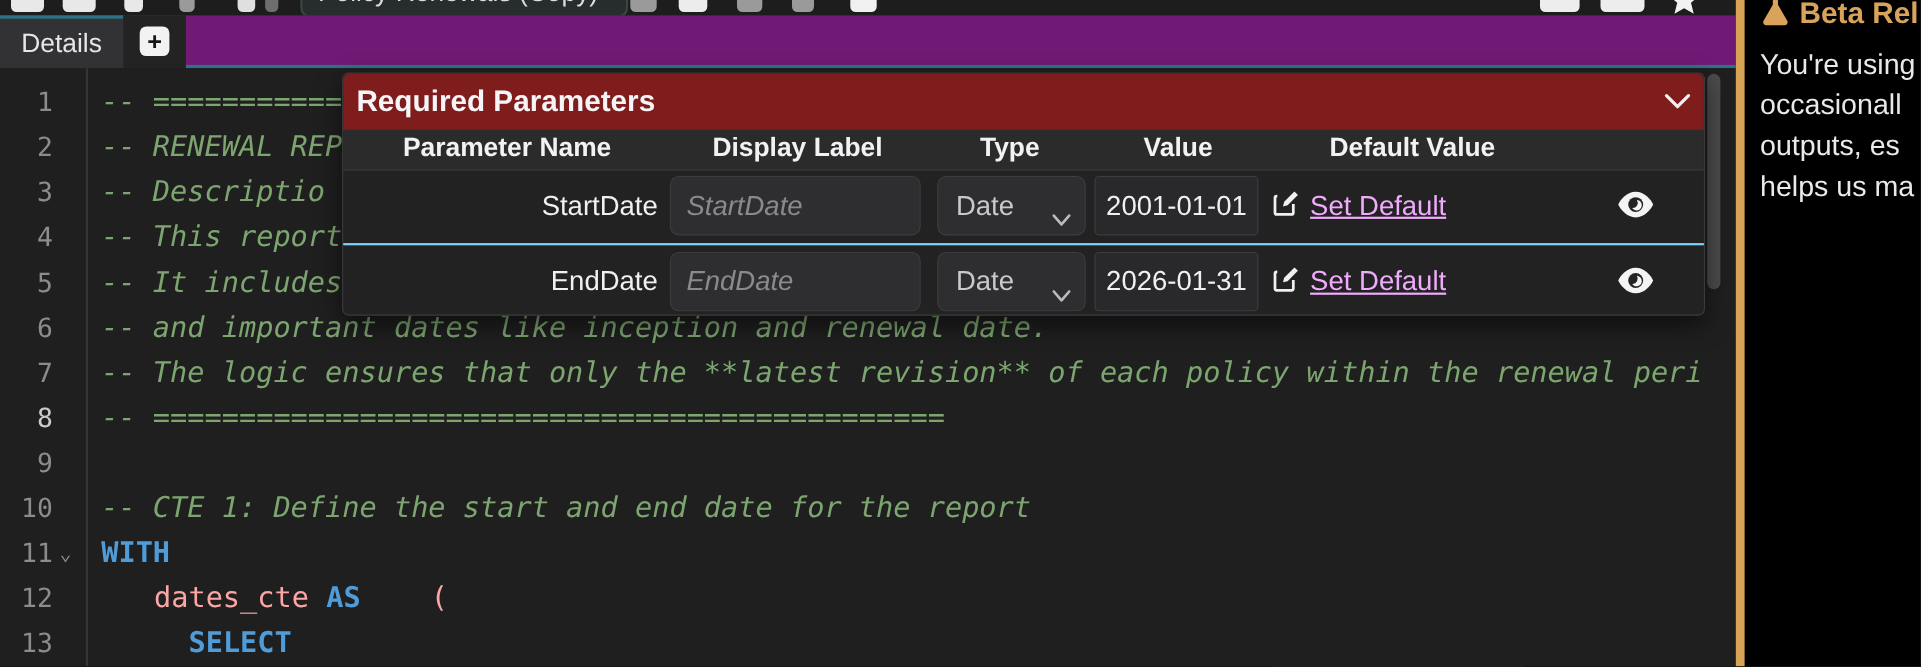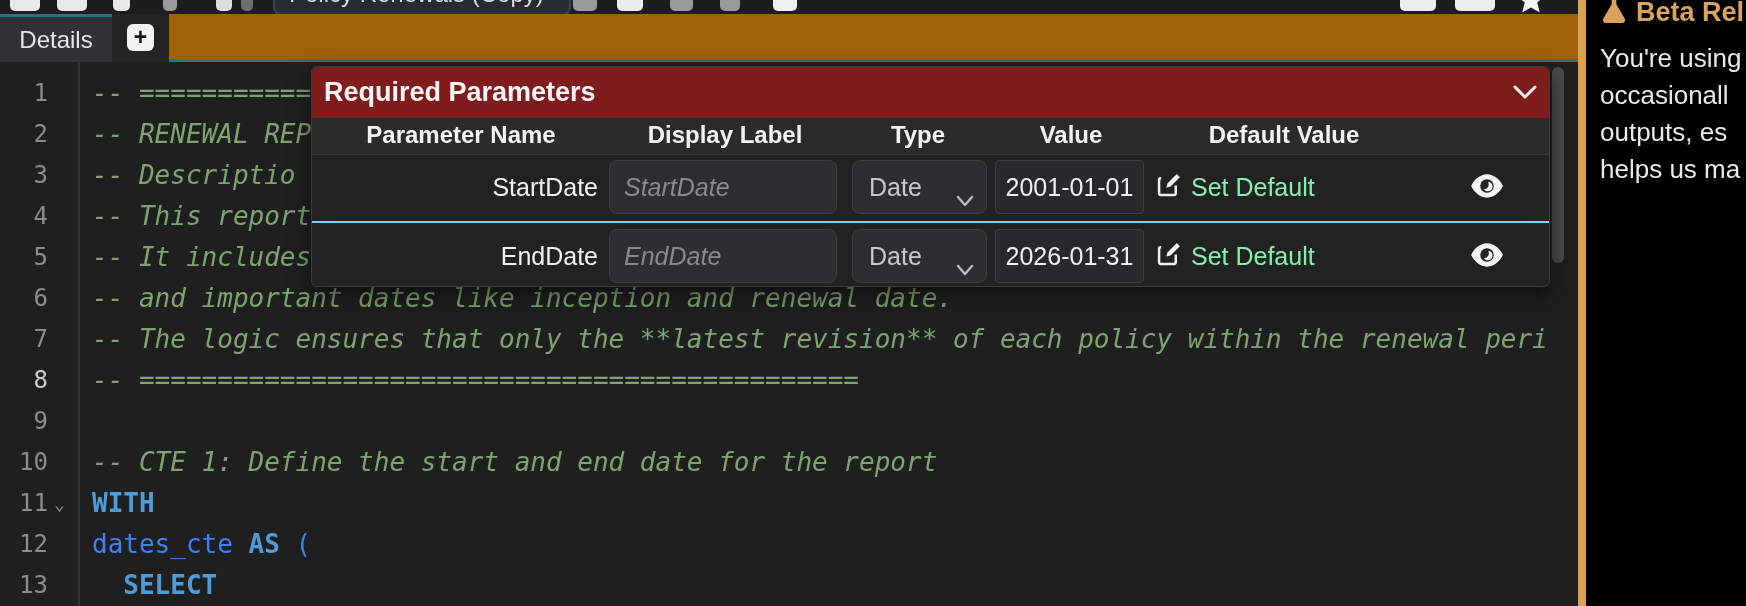--- a/index.html
+++ b/index.html
@@ -8,21 +8,21 @@
 
   
   #toolbar{position:absolute;left:0;top:0;width:1578px;height:14px;background:#1D1D1E;overflow:hidden;}
   .tb-stub{position:absolute;top:-9px;height:20px;border-radius:5px;}
   #title-input{position:absolute;left:273px;top:-28px;width:266px;height:40px;background:#272C2C;
        border:2px solid #3C4444;border-radius:9px;color:#DDDDDE;font-size:24px;padding:0 14px;
        font-family:"Liberation Sans",sans-serif;outline:none;}
   .tb-star{position:absolute;left:1516px;top:-14px;}
 
   
-  #tabbar{position:absolute;left:0;top:14px;width:1578px;height:48px;background:#a16207;}
+  #tabbar{position:absolute;left:0;top:14px;width:1578px;height:48px;background:#701a75;}
   #tab-details{position:absolute;left:0;top:0;width:112px;height:48px;background:#323234;
        border-top:3px solid #2D7386;box-sizing:border-box;color:#E6E6E8;font-size:24px;
        display:flex;align-items:center;justify-content:center;cursor:pointer;}
   #plus-panel{position:absolute;left:112px;top:0;width:57px;height:48px;background:#232324;}
   #add-tab{position:absolute;left:15px;top:10px;width:27px;height:27px;background:#F2F2F2;border:none;
        border-radius:6px;color:#161616;font-size:23px;font-weight:bold;line-height:25px;text-align:center;
        padding:0;cursor:pointer;font-family:"Liberation Sans",sans-serif;}
   #tabbar-underline{position:absolute;left:169px;right:0;bottom:0;height:3px;background:#2D7386;}
 
   
@@ -30,21 +30,21 @@
   #gutter-divider{position:absolute;left:78px;top:0;width:2px;height:544px;background:#353537;}
   .code-line{position:absolute;left:0;height:41px;line-height:41px;white-space:pre;
        font-family:"DejaVu Sans Mono",monospace;font-size:26px;}
   .code-line .ln{position:absolute;left:0;top:0;width:48px;text-align:right;color:#8C8C8E;
        font-size:24px;font-family:"DejaVu Sans Mono",monospace;}
   .code-line.active .ln{color:#CCCCCE;}
   .code-line .fold{position:absolute;left:54px;top:0;color:#8A8A8C;font-size:18px;}
   .code-line .code{position:absolute;left:92px;top:0;}
   .tk-c{color:#7CA56F;font-style:italic;}
   .tk-k{color:#4F9CD8;font-weight:bold;}
-  .tk-p{color:#3b82f6;}
+  .tk-p{color:#fca5a5;margin-left:48px;}
   #editor-scrollbar{position:absolute;left:1552px;top:5px;width:12px;height:196px;border-radius:6px;background:#4B4B4D;}
 
   
   #param-panel{position:absolute;left:311px;top:66px;width:1239px;height:221px;background:#222223;
        border:1px solid #3B3B3D;border-radius:6px;box-sizing:border-box;box-shadow:0 8px 22px rgba(0,0,0,.55);}
   #panel-header{position:absolute;left:0;top:0;right:0;height:51px;background:#7f1d1d;
        border-bottom:1px solid #3B3B3D;border-radius:6px 6px 0 0;}
   #panel-title{position:absolute;left:12px;top:0;height:51px;line-height:51px;color:#F5F5F7;
        font-size:27px;font-weight:bold;white-space:nowrap;}
   #panel-collapse{position:absolute;left:1200px;top:12px;width:26px;height:26px;background:none;border:none;
@@ -63,22 +63,22 @@
        padding:0 14px;font-family:"Liberation Sans",sans-serif;outline:none;}
   .param-display::placeholder{color:#8A8A8E;font-style:italic;opacity:1;}
   .param-type{position:absolute;left:540px;top:6px;width:135px;height:54px;background:#2E2E30;
        border:1px solid #3D3D40;border-radius:8px;box-sizing:border-box;color:#C9C9CC;font-size:25px;
        line-height:52px;padding-left:16px;cursor:pointer;}
   .param-type .chev{position:absolute;right:11px;top:15px;}
   .param-value{position:absolute;left:683px;top:6px;width:149px;height:54px;background:#29292B;
        border:1px solid #3D3D40;border-radius:4px;box-sizing:border-box;color:#F0F0F2;font-size:25px;
        text-align:center;font-family:"Liberation Sans",sans-serif;outline:none;padding:0;}
   .set-default{position:absolute;left:845px;top:0;height:67px;display:flex;align-items:center;gap:9px;
-       background:none;border:none;color:#86efac;font-size:25px;cursor:pointer;padding:0;
-       font-family:"Liberation Sans",sans-serif;white-space:nowrap;}
+       background:none;border:none;color:#f0abfc;font-size:25px;cursor:pointer;padding:0;
+       font-family:"Liberation Sans",sans-serif;white-space:nowrap;text-decoration:underline;}
   .eye-btn{position:absolute;left:1157px;top:17px;width:36px;height:30px;background:none;border:none;
        padding:0;cursor:pointer;}
 
   
   #sidebar{position:absolute;left:1578px;top:0;width:168px;height:606px;background:#000000;
        border-left:8px solid #D8A355;box-sizing:border-box;overflow:hidden;}
   #sidebar-heading{position:absolute;left:14px;top:-8px;display:flex;align-items:center;gap:8px;
        color:#D9A35B;font-size:27px;font-weight:bold;white-space:nowrap;}
   #sidebar-text{position:absolute;left:14px;top:40px;color:#E9E9EB;font-size:26px;line-height:37px;
        white-space:nowrap;}

